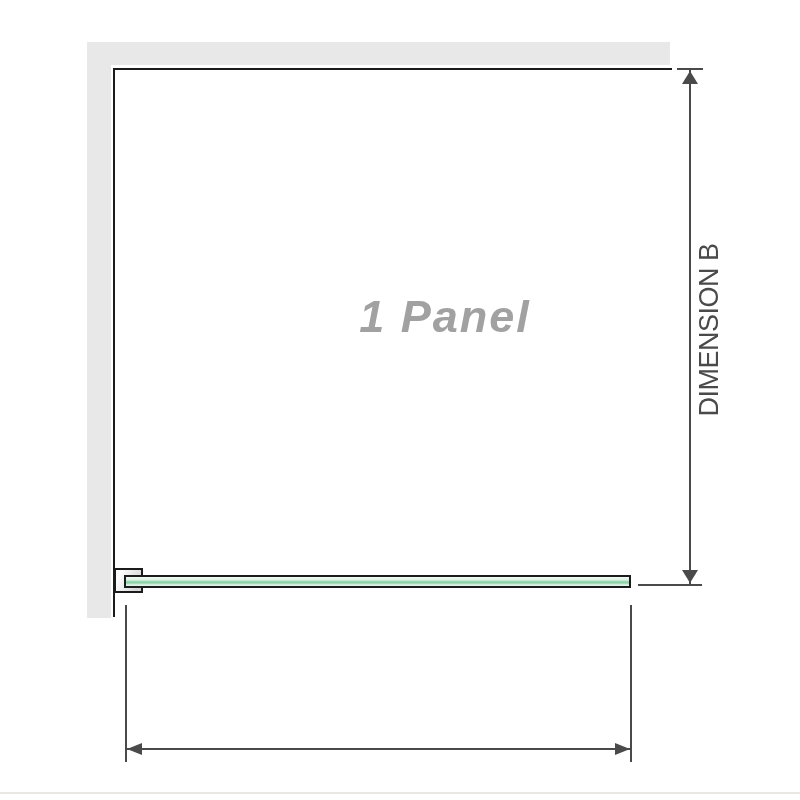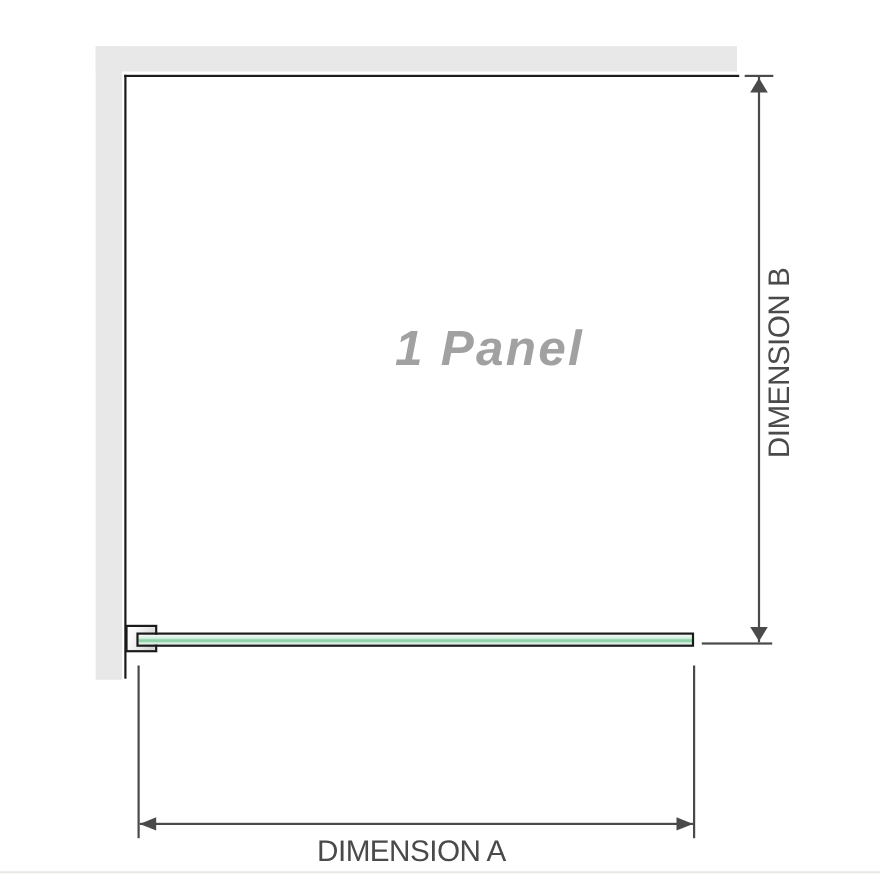--- a/index.html
+++ b/index.html
@@ -141,17 +141,16 @@
   <div class="abs dim dimb-tick-bottom"></div>
   <div class="abs tri arrow-up"></div>
   <div class="abs tri arrow-down"></div>
   <div class="abs dim-label dimb-label">DIMENSION B</div>
 
   <div class="abs dim dima-ext-left"></div>
   <div class="abs dim dima-ext-right"></div>
   <div class="abs dim dima-line"></div>
   <div class="abs tri arrow-left"></div>
   <div class="abs tri arrow-right"></div>
-  <div class="abs dim-label dima-label">DIMENSION A</div>
 
   <div class="abs bottom-rule"></div>
 
 </div>
 
 </body></html>

